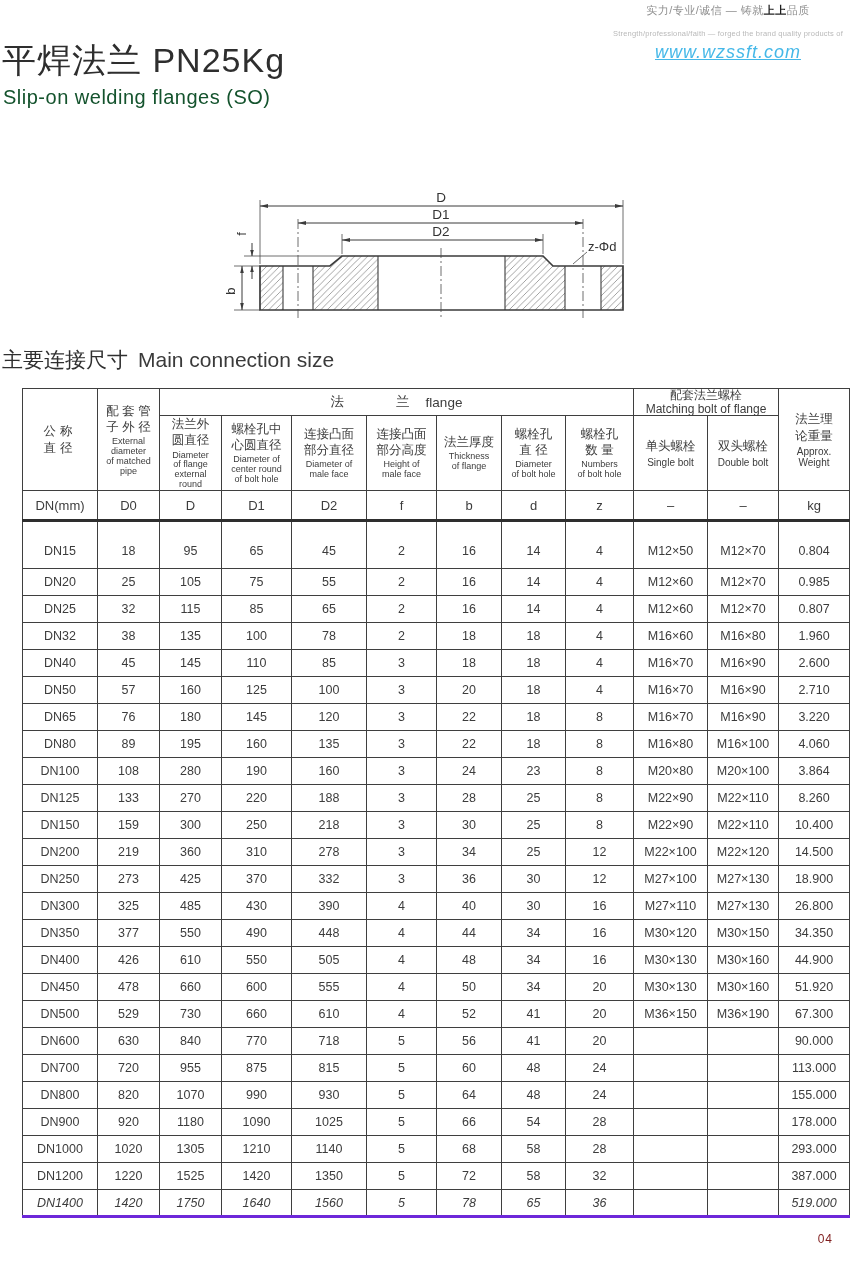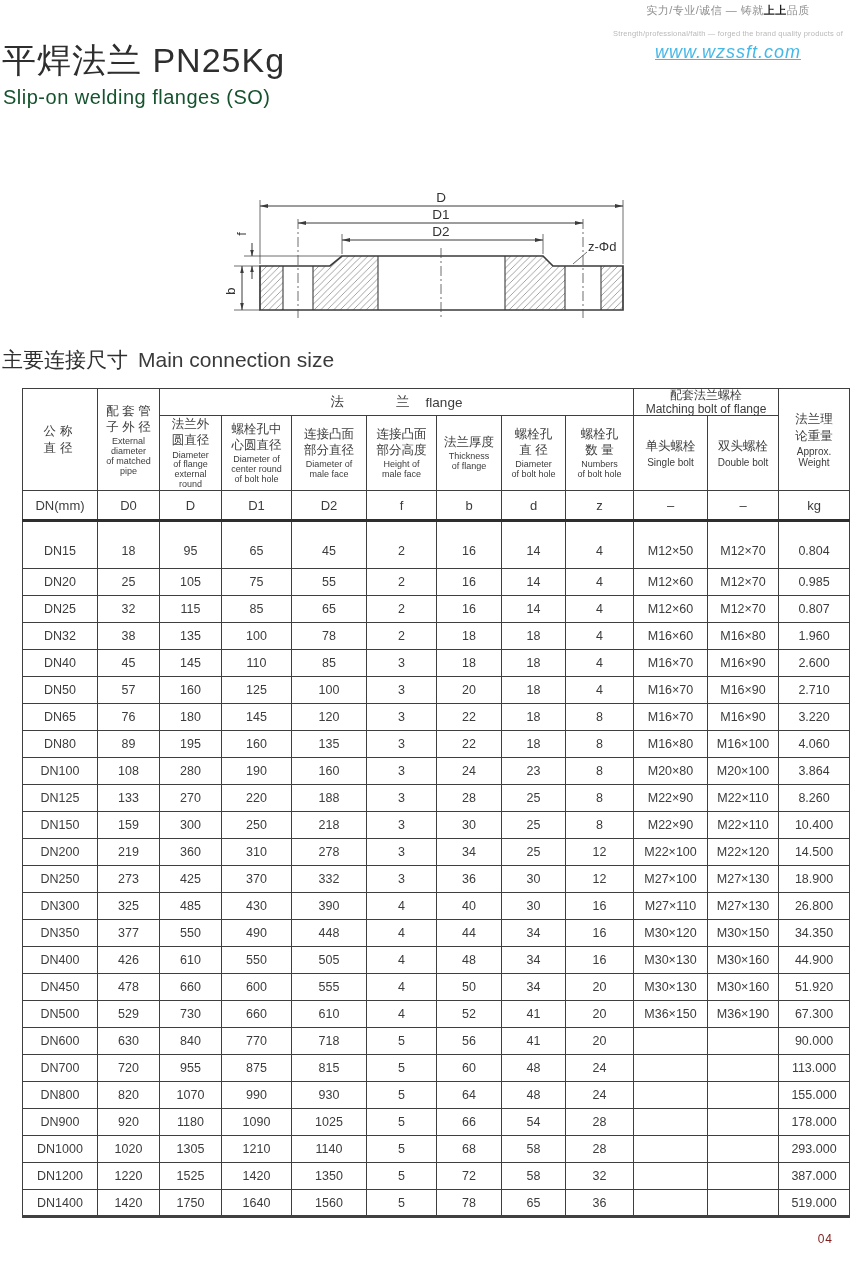--- a/index.html
+++ b/index.html
@@ -39,21 +39,21 @@
   tr.group-row th { height:27px; }
   tr.sub-row th { height:71px; }
   tr.sym-row th { height:30px; font-size:13px; border-bottom:3px solid #2e2e2e;margin-left:8px; }
   .flange-group { display:flex; justify-content:center; align-items:center; font-size:13.5px; }
   .flange-group .g1 { margin-right:52px; }
   .flange-group .g2 { margin-right:16px; }
   .bolt-group .zh { font-size:12px; line-height:1.1; }
   .bolt-group .en { font-size:12px; line-height:1; margin-top:0; }
   tbody td { height:27px; font-size:12.5px; }
   tbody tr.first td { height:48px; vertical-align:bottom; padding-bottom:10px; }
-  tbody tr:last-child td { border-bottom:3px solid #404040; }
+  tbody tr:last-child td { border-bottom:3px solid #6d28d9;font-style:italic; }
   
   .page-num { position:absolute; right:18px; top:1232px; font-size:12px; color:#7f1d1d; letter-spacing:1px; }
 </style>
 </head>
 <body>
 
 <div class="page">
 
   <div class="brand">
     <div class="tag-zh"><span>实力/专业/诚信 — 铸就</span><b>上上</b><span>品质</span></div>

